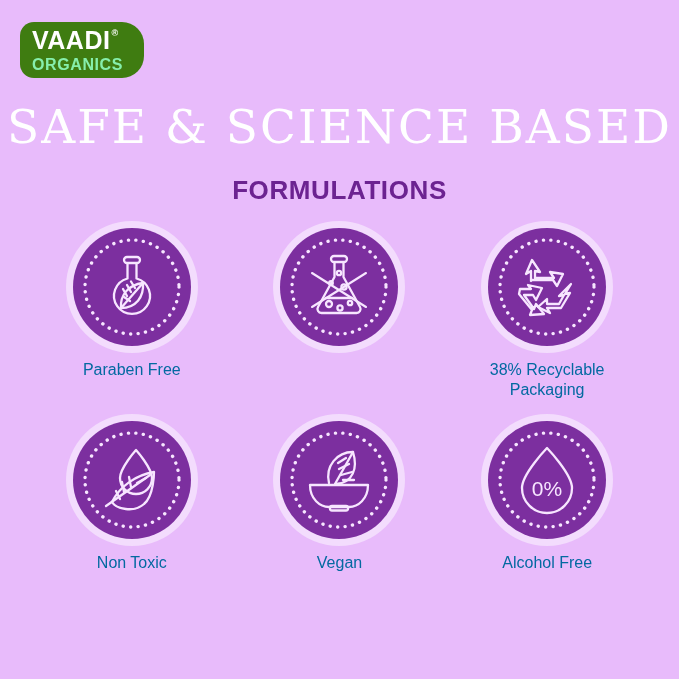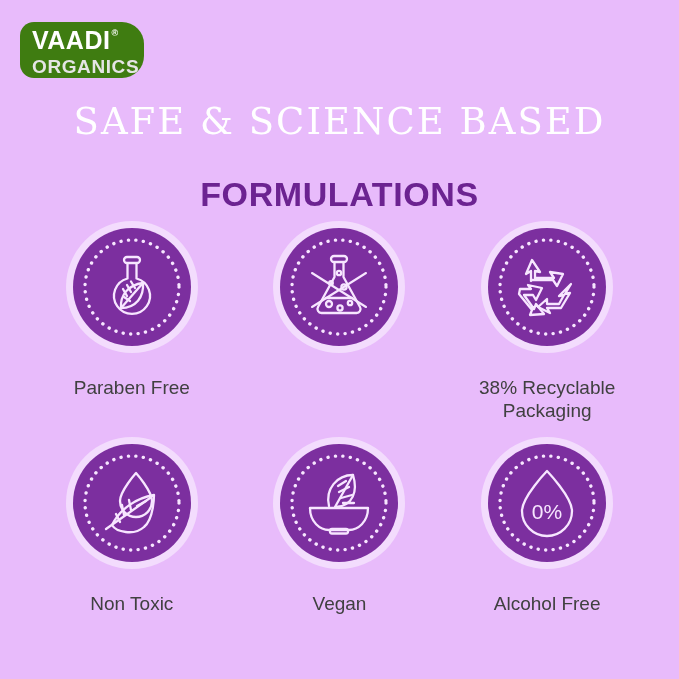--- a/index.html
+++ b/index.html
@@ -26,21 +26,21 @@
     left: 20px;
     top: 22px;
     width: 124px;
     height: 56px;
     background: #3f7c11;
     border-radius: 14px 22px 22px 14px;
     box-sizing: border-box;
     padding: 6px 10px 6px 12px;
     display: flex;
     flex-direction: column;
-    justify-content: flex-start;
+    justify-content: center;
     align-items: flex-start;
   }
   .logo-top {
     display: flex;
     align-items: flex-start;
     line-height: 1;
   }
   .logo-main {
     color: #ffffff;
     font-family: "Liberation Sans", sans-serif;
@@ -51,54 +51,54 @@
   }
   .logo-reg {
     color: #ffffff;
     font-size: 9px;
     font-weight: 700;
     line-height: 1;
     margin-top: 1px;
     margin-left: 1px;
   }
   .logo-sub {
-    color: #e5e5e5;
+    color: #86efac;
     font-family: "Liberation Sans", sans-serif;
     font-weight: 700;
-    font-size: 19px;
+    font-size: 16px;
     letter-spacing: 0.6px;
     line-height: 1;
     margin-top: 4px;
   }
 
   
   .title {
     position: absolute;
     left: 0;
     right: 0;
     top: 103px;
     text-align: center;
     color: #ffffff;
     font-family: "DejaVu Serif", serif;
     font-weight: 400;
-    font-size: 37px;
+    font-size: 47px;
     letter-spacing: 2.0px;
     line-height: 1;
     white-space: nowrap;
   }
   .subtitle {
     position: absolute;
     left: 0;
     right: 0;
     top: 177px;
     text-align: center;
     color: #6c2391;
     font-family: "Liberation Sans", sans-serif;
     font-weight: 700;
-    font-size: 34px;
+    font-size: 26px;
     letter-spacing: 0.6px;
     line-height: 1;
   }
 
   
   .grid {
     position: absolute;
     left: 28px;
     right: 28px;
     top: 228px;
@@ -133,25 +133,25 @@
     height: 106px;
   }
   .badge .glyph {
     position: relative;
     width: 72px;
     height: 72px;
   }
   .badge svg { display: block; }
 
   .label {
-    margin-top: 30px;
+    margin-top: 14px;
     text-align: center;
-    color: #404040;
-    font-family: "Liberation Sans", sans-serif;
-    font-size: 19px;
+    color: #0369a1;
+    font-family: "Liberation Sans", sans-serif;
+    font-size: 16px;
     line-height: 1.22;
     max-width: 185px;
   }
   .spacer-row { height: 22px; }
 </style>
 </head>
 <body>
 
 <div class="page">
 

